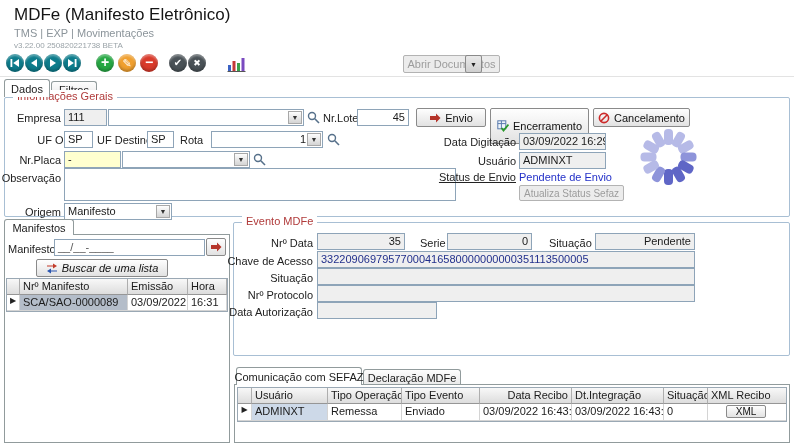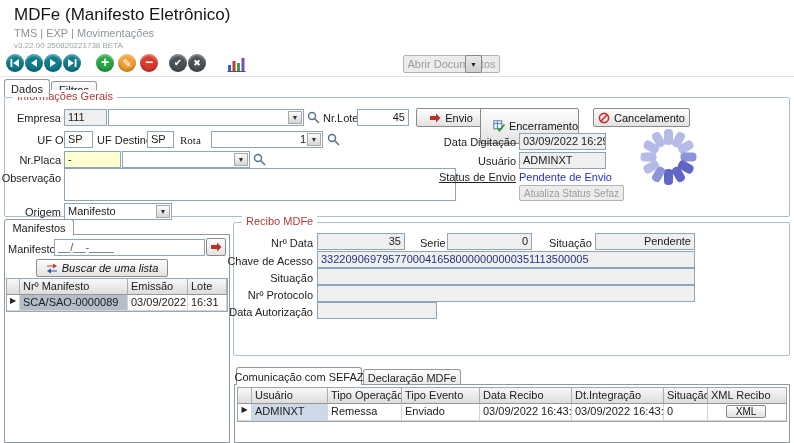--- a/index.html
+++ b/index.html
@@ -141,42 +141,42 @@
   </div>
   <div class="label" style="left:323px;top:112px;">Nr.Lote</div>
   <div class="field right" style="left:357px;top:109px;width:52px;padding-left:20px;">45</div>
 
   <div class="btn" style="left:416px;top:108px;width:70px;height:19px;">
     <svg width="12" height="10" viewBox="0 0 12 10">
         <path d="M1 3 h6 V0.5 L11.5 5 L7 9.5 V7 H1 Z" fill="#b5342a"></path>
       </svg>
     <span>Envio</span>
   </div>
-  <div class="btn" style="left:480px;top:108px;width:99px;height:36px;justify-content:flex-end;">
+  <div class="btn" style="left:490px;top:108px;width:99px;height:36px;">
     <svg width="12" height="12" viewBox="0 0 12 12">
         <rect x="0.8" y="0.8" width="8" height="8" fill="#eef4fb" stroke="#5a7cae" stroke-width="1"></rect>
         <line x1="0.8" y1="3.6" x2="8.8" y2="3.6" stroke="#5a7cae"></line>
         <line x1="4.4" y1="0.8" x2="4.4" y2="8.8" stroke="#5a7cae"></line>
         <path d="M4.5 8 L6.5 10.5 L11.5 4.5" fill="none" stroke="#2a9a2a" stroke-width="1.8"></path>
       </svg>
     <span>Encerramento</span>
   </div>
   <div class="btn" style="left:593px;top:108px;width:97px;height:19px;">
     <svg width="12" height="12" viewBox="0 0 12 12">
         <circle cx="6" cy="6" r="4.6" fill="none" stroke="#cc2a2a" stroke-width="1.6"></circle>
         <line x1="2.8" y1="9.2" x2="9.2" y2="2.8" stroke="#cc2a2a" stroke-width="1.6"></line>
       </svg>
     <span>Cancelamento</span>
   </div>
 
   <div class="label r" style="left:12px;top:134px;width:56px;margin-left:23px;">UF Origem</div>
   <div class="field" style="left:64px;top:131px;width:29px;">SP</div>
   <div class="label" style="left:97px;top:134px;">UF Destino</div>
   <div class="field" style="left:147px;top:131px;width:27px;">SP</div>
-  <div class="label" style="left:180px;top:134px;font-family:Liberation Serif, serif;">Rota</div>
+  <div class="label" style="left:180px;top:134px;">Rota</div>
   <div class="field combo right" style="left:211px;top:131px;width:112px;">
     <span>1</span>
     <span class="combo-arrow">▼</span>
   </div>
   <div class="abs" style="left:327px;top:133px;">
     <svg width="13" height="13" viewBox="0 0 13 13">
         <circle cx="5" cy="5" r="3.5" fill="none" stroke="#56708a" stroke-width="1.4"></circle>
         <line x1="7.8" y1="7.8" x2="12" y2="12" stroke="#56708a" stroke-width="1.6"></line>
       </svg>
   </div>
@@ -247,32 +247,32 @@
         <path d="M11 7.5 h-6 V5.5 L1 8 L5 10.5 V8.5 h6 Z" fill="#2a55b0"></path>
       </svg>
     <span>Buscar de uma lista</span>
   </div>
 
   <div class="grid" style="left:6px;top:278px;width:222px;">
     <div class="grow head">
       <div class="gcell marker" style="width:13px;height:16px;"></div>
       <div class="gcell" style="width:108px;height:16px;">Nrº Manifesto</div>
       <div class="gcell" style="width:60px;height:16px;">Emissão</div>
-      <div class="gcell" style="width:39px;height:16px;">Lote</div>
+      <div class="gcell" style="width:39px;height:16px;">Hora</div>
     </div>
     <div class="grow">
       <div class="gcell marker" style="width:13px;height:16px;">▶</div>
       <div class="gcell" style="width:108px;height:16px;background:#b4bdc9;">SCA/SAO-0000089</div>
       <div class="gcell" style="width:60px;height:16px;">03/09/2022</div>
       <div class="gcell" style="width:39px;height:16px;">16:31</div>
     </div>
   </div>
 
   <div class="groupbox" style="left:233px;top:222px;width:557px;height:134px;">
-    <span class="gb-title">Recibo MDFe</span>
+    <span class="gb-title">Evento MDFe</span>
   </div>
 
   <div class="label r" style="left:220px;top:237px;width:93px;">Nrº Data</div>
   <div class="field ro right" style="left:317px;top:233px;width:88px;">35</div>
   <div class="label" style="left:420px;top:237px;">Serie</div>
   <div class="field ro right" style="left:447px;top:233px;width:85px;">0</div>
   <div class="label" style="left:549px;top:237px;">Situação</div>
   <div class="field ro right" style="left:595px;top:233px;width:100px;">Pendente</div>
 
   <div class="label r" style="left:220px;top:255px;width:93px;">Chave de Acesso</div>
@@ -294,21 +294,21 @@
       <span>Declaração MDFe</span>
     </div>
   <div class="panel" style="left:234px;top:384px;width:556px;height:59px;"></div>
 
   <div class="grid" style="left:237px;top:387px;width:550px;">
     <div class="grow head">
       <div class="gcell marker" style="width:14px;height:16px;"></div>
       <div class="gcell" style="width:76px;height:16px;">Usuário</div>
       <div class="gcell" style="width:74px;height:16px;">Tipo Operação</div>
       <div class="gcell" style="width:78px;height:16px;">Tipo Evento</div>
-      <div class="gcell" style="width:92px;height:16px;">Data Recibo</div>
+      <div class="gcell" style="width:92px;height:16px;text-align:right;">Data Recibo</div>
       <div class="gcell" style="width:92px;height:16px;">Dt.Integração</div>
       <div class="gcell" style="width:44px;height:16px;">Situação</div>
       <div class="gcell" style="width:78px;height:16px;border-right:none;">XML Recibo</div>
     </div>
     <div class="grow">
       <div class="gcell marker" style="width:14px;height:17px;">▶</div>
       <div class="gcell" style="width:76px;height:17px;background:#cdd9e8;">ADMINXT</div>
       <div class="gcell" style="width:74px;height:17px;">Remessa</div>
       <div class="gcell" style="width:78px;height:17px;">Enviado</div>
       <div class="gcell" style="width:92px;height:17px;">03/09/2022 16:43:15</div>

